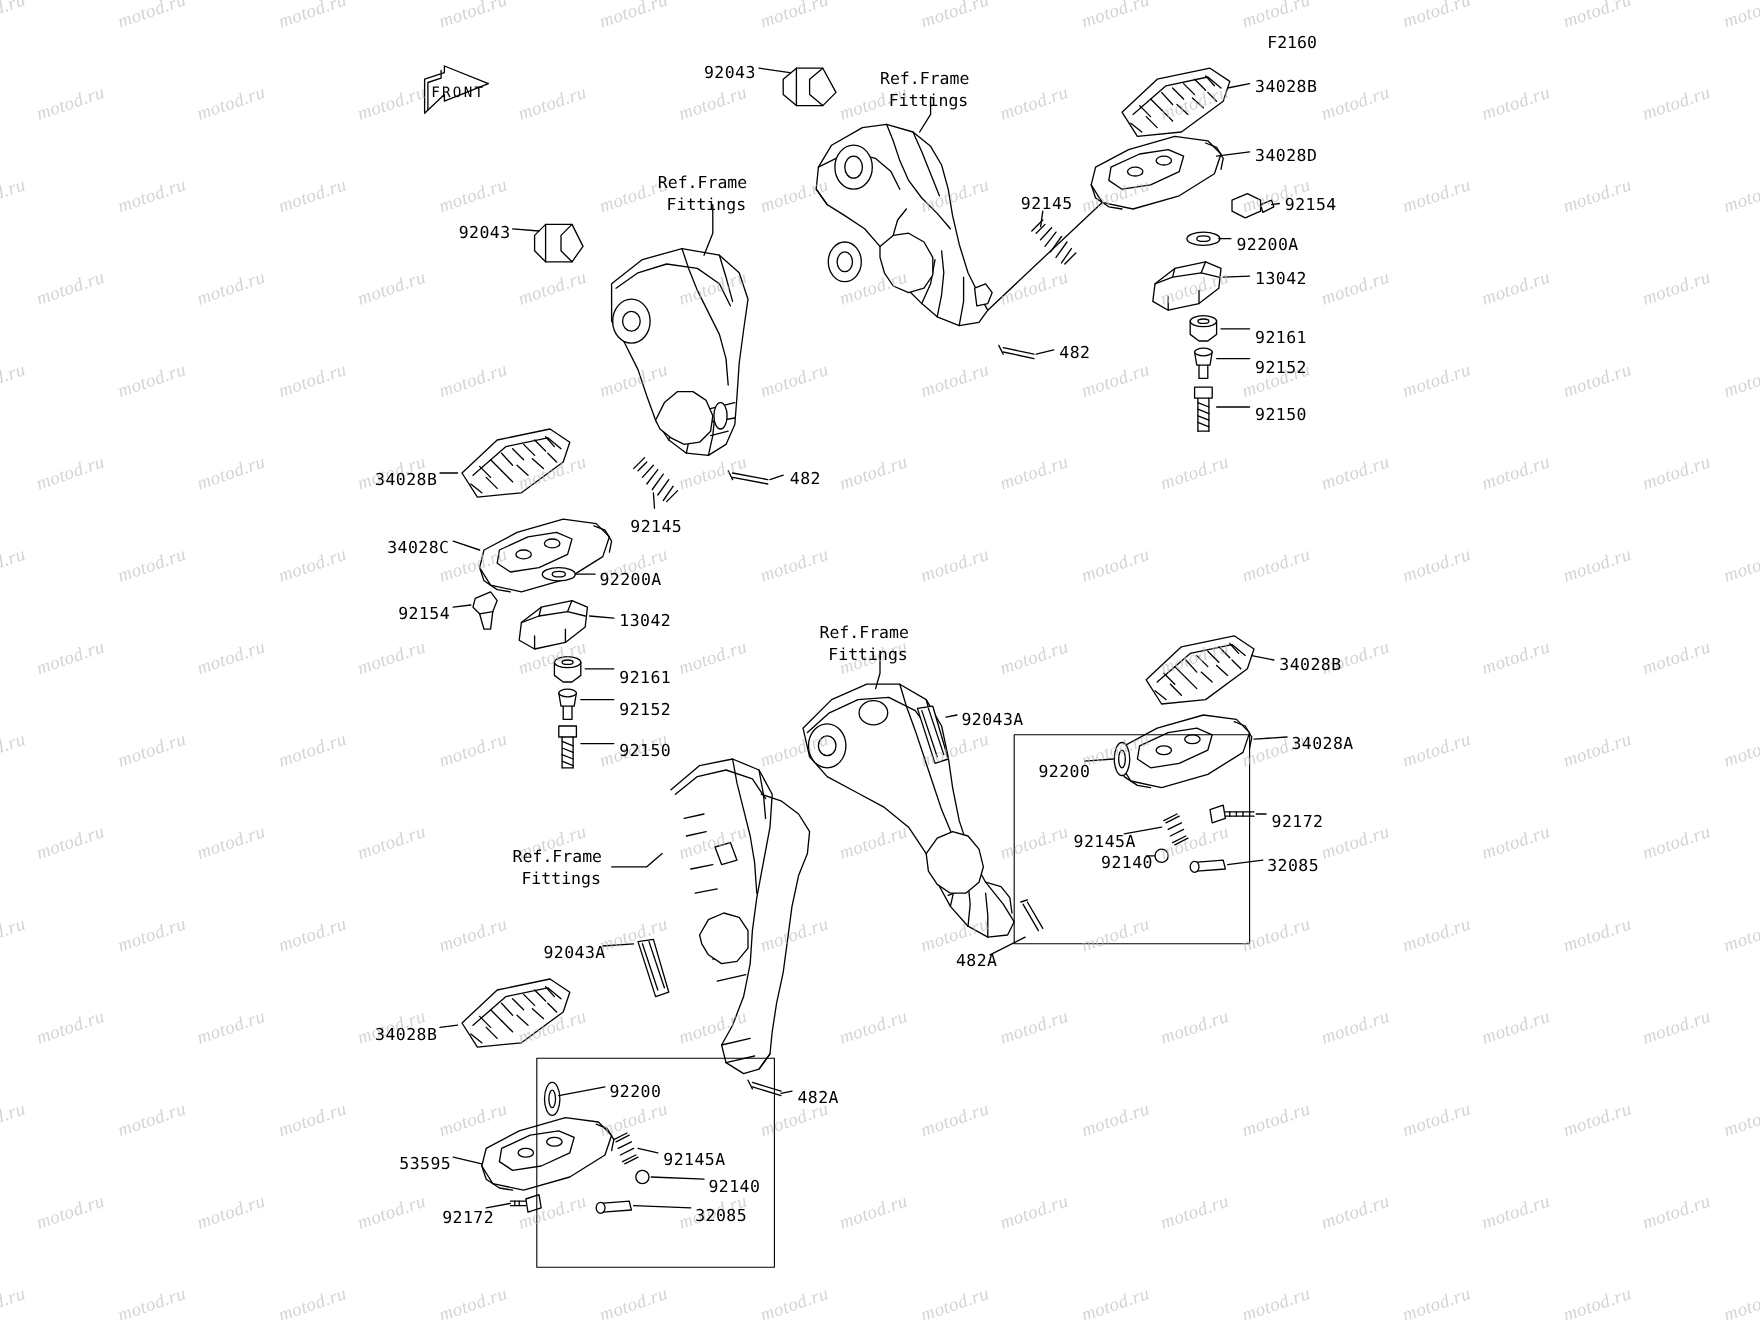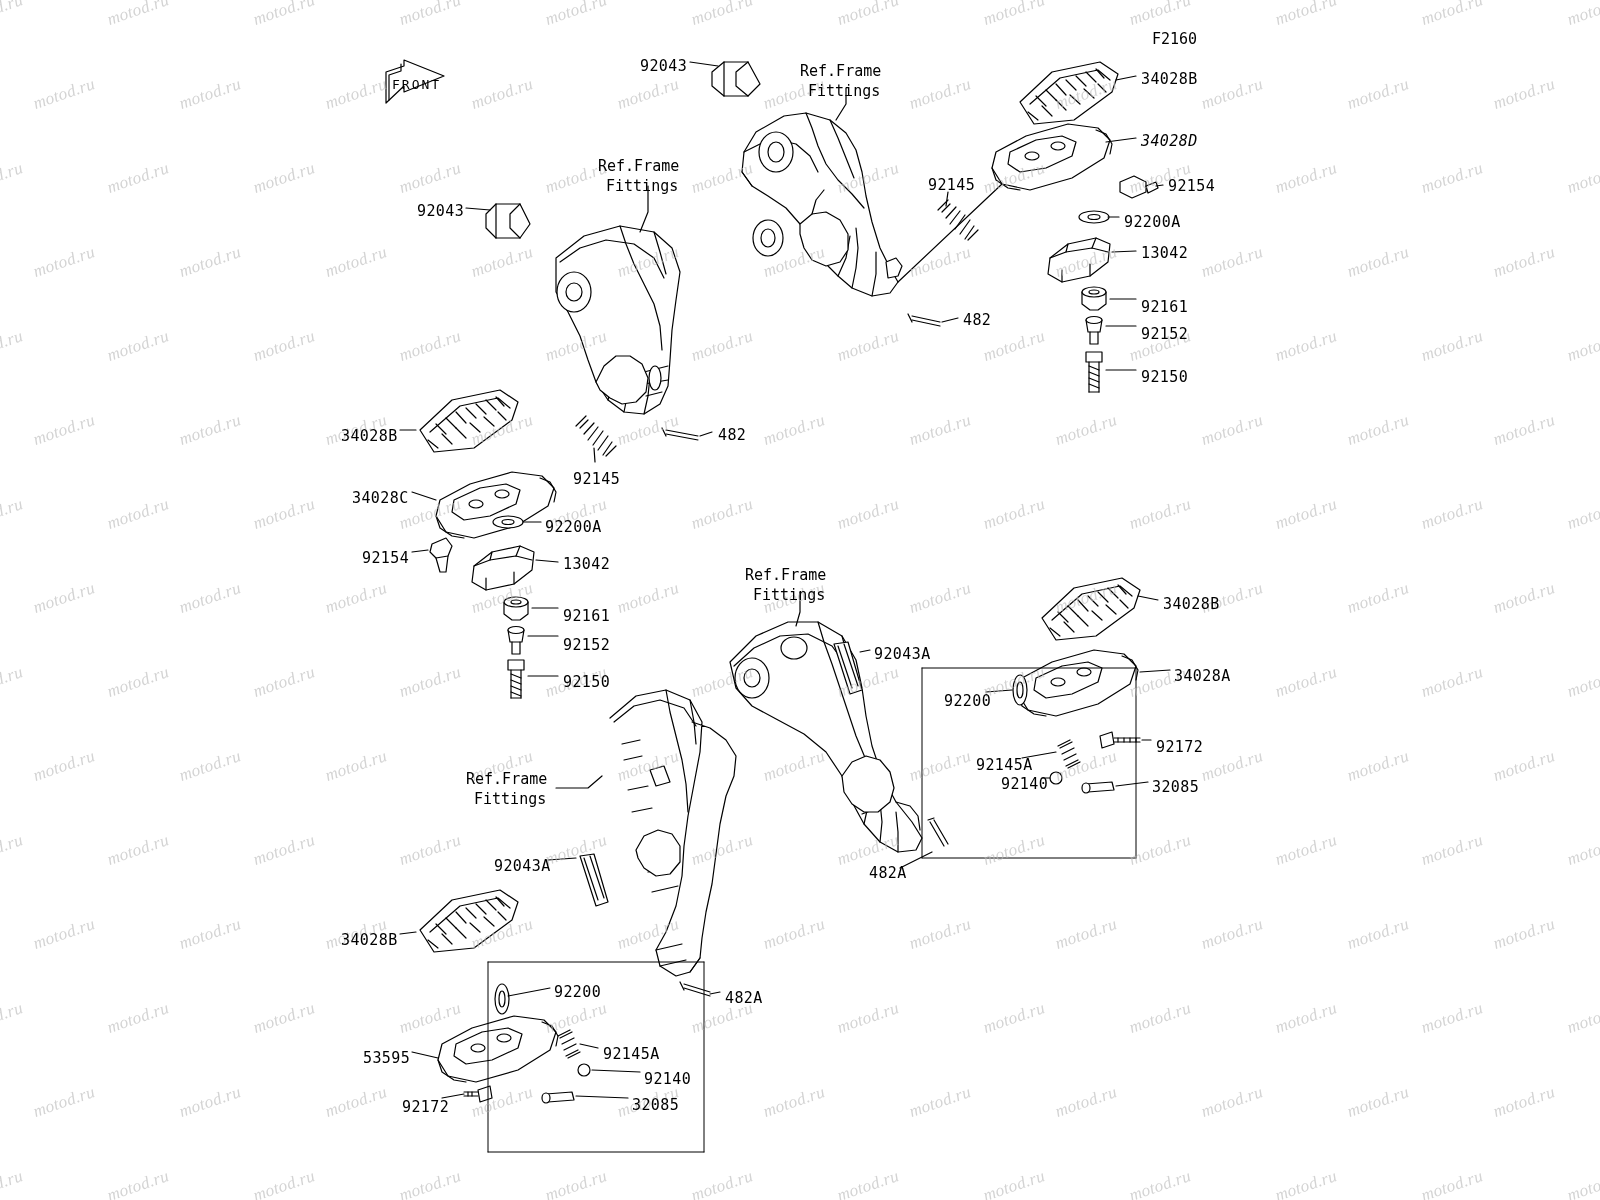--- a/index.html
+++ b/index.html
@@ -610,21 +610,21 @@
       <div class="wm" style="left: 1274px; top: 1176px;">motod.ru</div>
       <div class="wm" style="left: 1420px; top: 1176px;">motod.ru</div>
       <div class="wm" style="left: 1566px; top: 1176px;">motod.ru</div>
     </div>
 
   <div id="labels">
     <div class="lbl sheetno" style="left:1152px;top:30px;">F2160</div>
     <div class="lbl" style="left:392px;top:80px;font-size:14px;letter-spacing:3px;opacity:0;">FRONT</div>
   <div class="lbl code" style="left: 640px; top: 57px;">92043</div>
       <div class="lbl code" style="left: 1141px; top: 70px;">34028B</div>
-      <div class="lbl code" style="left: 1141px; top: 132px; font-style: italic;">34028D</div>
+      <div class="lbl code" style="left: 1141px; top: 132px;">34028D</div>
       <div class="lbl code" style="left: 1168px; top: 177px;">92154</div>
       <div class="lbl code" style="left: 928px; top: 176px;">92145</div>
       <div class="lbl code" style="left: 1124px; top: 213px;">92200A</div>
       <div class="lbl code" style="left: 417px; top: 202px;">92043</div>
       <div class="lbl code" style="left: 1141px; top: 244px;">13042</div>
       <div class="lbl code" style="left: 1141px; top: 298px;">92161</div>
       <div class="lbl code" style="left: 963px; top: 311px;">482</div>
       <div class="lbl code" style="left: 1141px; top: 325px;">92152</div>
       <div class="lbl code" style="left: 1141px; top: 368px;">92150</div>
       <div class="lbl code" style="left: 341px; top: 427px;">34028B</div>

